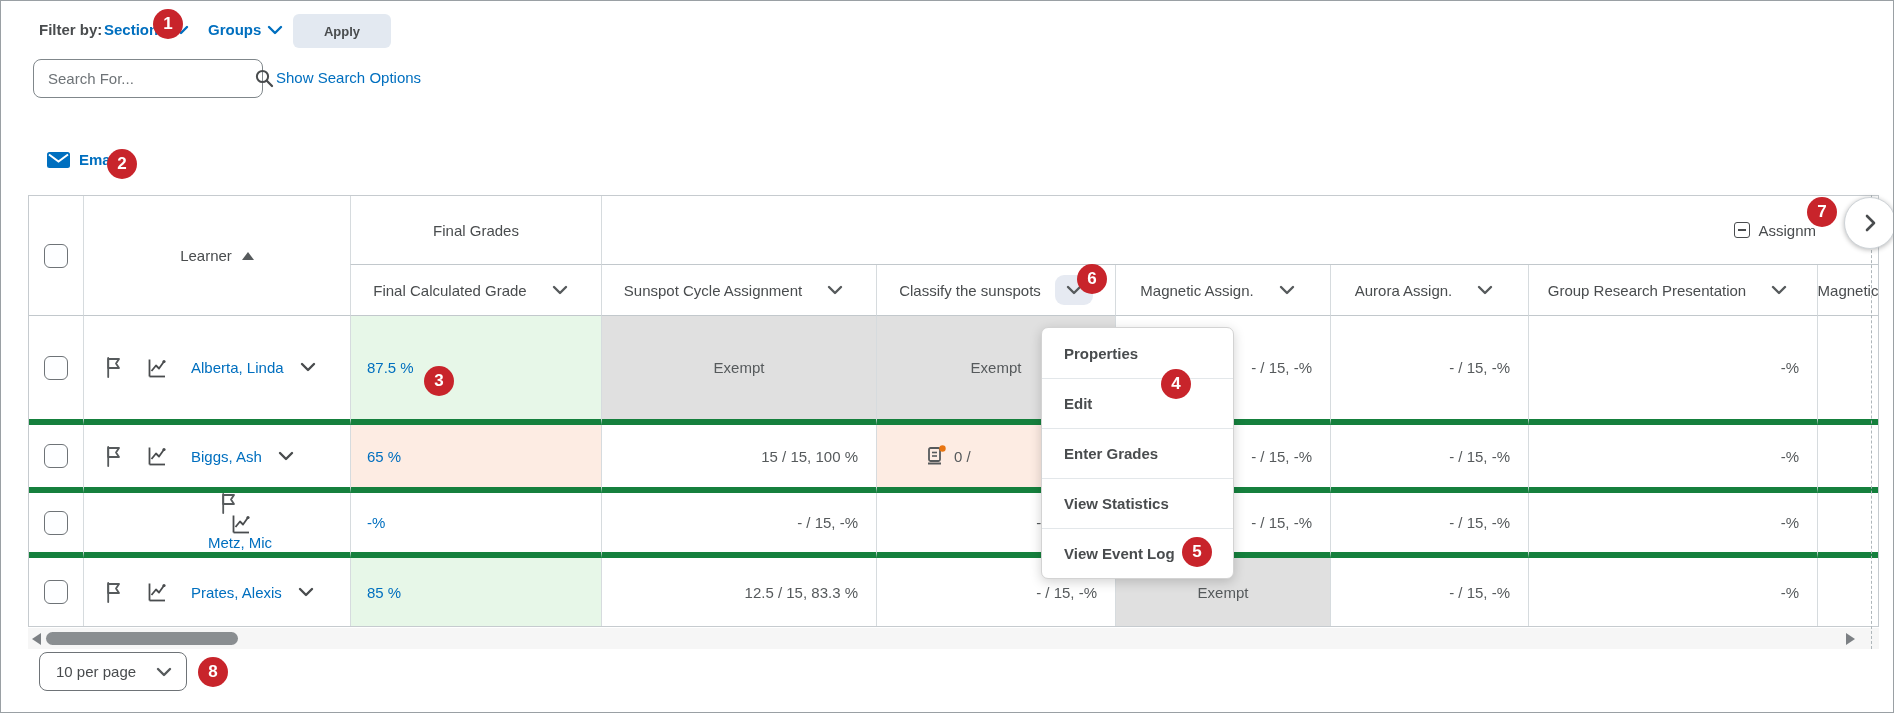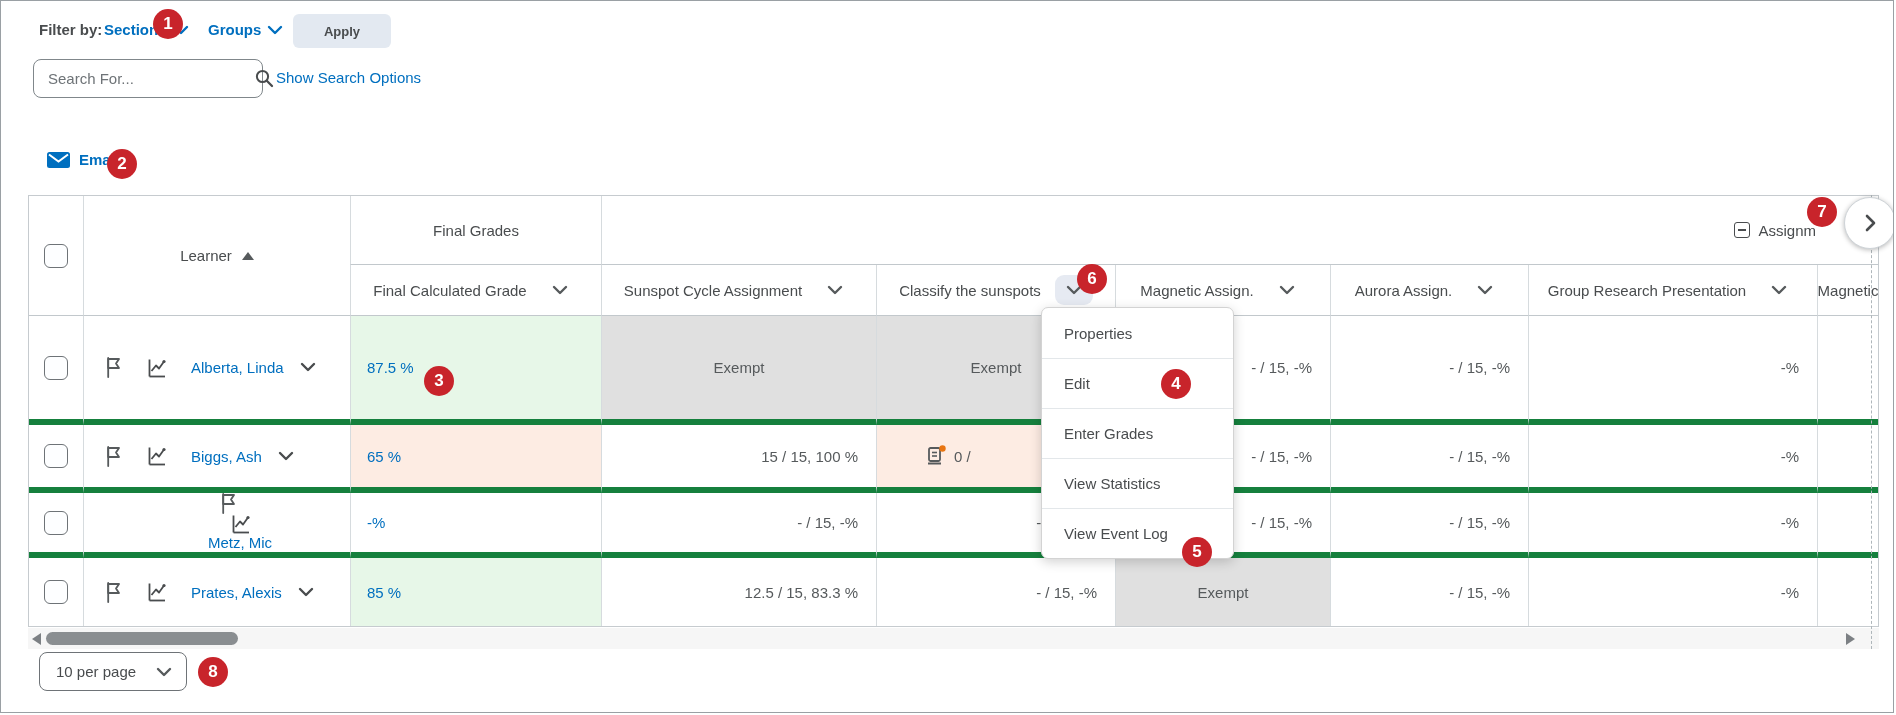--- a/index.html
+++ b/index.html
@@ -53,22 +53,22 @@
   .bg-gray  { background:#e0e0e0; }
   .final-link { color:#006fbf; cursor:pointer; }
   .learner-cell { gap:0; padding-left:22px; }
   .learner-cell .name { color:#006fbf; cursor:pointer; margin-left:24px; }
   .learner-cell .nm-chev { margin-left:16px; cursor:pointer; }
   .icon-btn { background:none; border:none; cursor:pointer; display:flex; align-items:center; padding:0; }
   .chart-ic { margin-left:26px; }
   .fb-icon { margin:0 8px 0 34px; position:relative; }
 
   
-  .ctx-menu { position:absolute; left:1040px; top:306px; width:193px; background:#fff; border:1px solid #d3d3d3;
-              border-radius:7px; box-shadow:0 3px 12px rgba(0,0,0,.18); z-index:10; overflow:hidden; }
+  .ctx-menu { position:absolute; left:1040px; top:326px; width:193px; background:#fff; border:1px solid #d3d3d3;
+              border-radius:7px; box-shadow:0 3px 12px rgba(0,0,0,.18); z-index:10; overflow:hidden;font-weight:bold; }
   .ctx-menu .mi { height:50px; display:flex; align-items:center; padding-left:22px; color:#494c4e; font-size:15px; cursor:pointer; }
   .ctx-menu .mi + .mi { border-top:1px solid #e3e7ea; }
 
   
   .col-divider { position:absolute; left:1870px; top:194px; height:454px; border-left:1px dashed #aeb6ba; z-index:6; }
   .assign-collapse { display:flex; align-items:center; gap:8px; position:relative; z-index:2; }
   .minus-box { width:16px; height:16px; border:1.6px solid #494c4e; border-radius:3px; position:relative; display:inline-block; }
   .minus-box::after { content:""; position:absolute; left:3px; right:3px; top:50%; margin-top:-1px; height:2px; background:#494c4e; }
   .next-btn { position:absolute; left:1843px; top:196px; width:52px; height:52px; border-radius:50%; background:#fff;
               border:1px solid #cfd4d8; box-shadow:0 1px 5px rgba(0,0,0,.28); z-index:12; display:flex; align-items:center; justify-content:center; cursor:pointer; }

